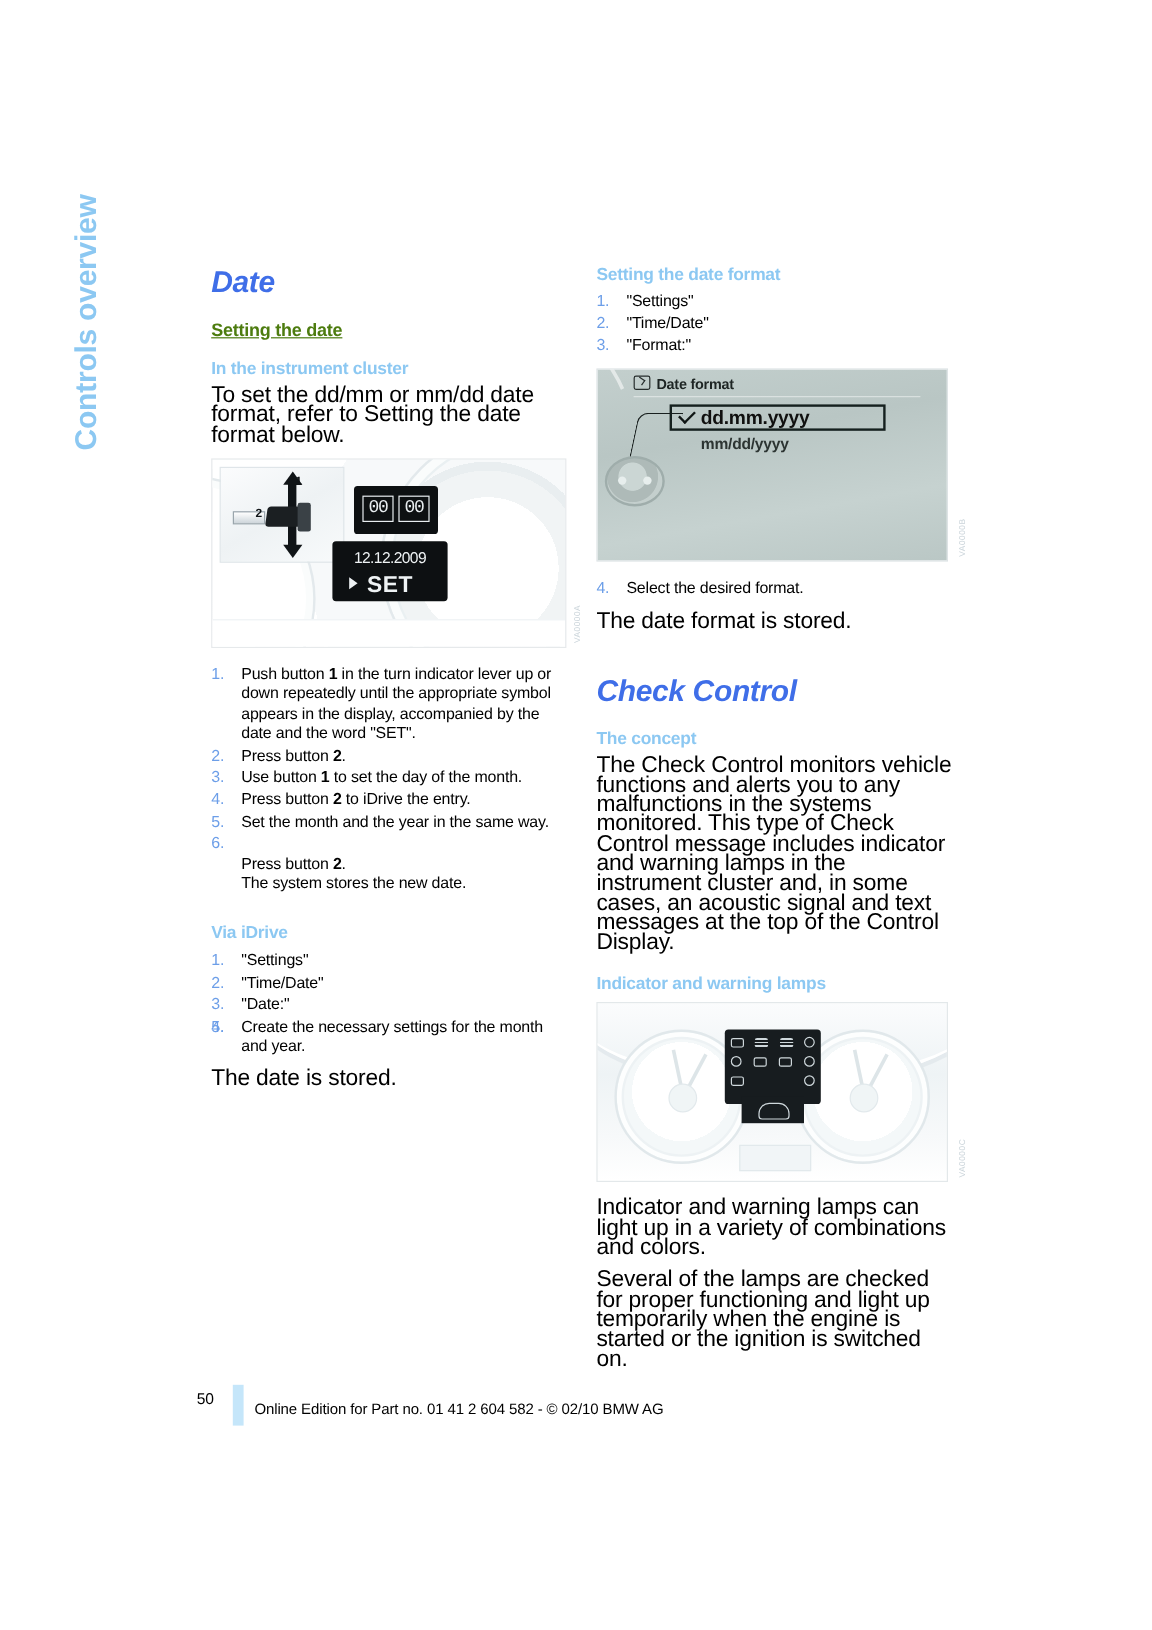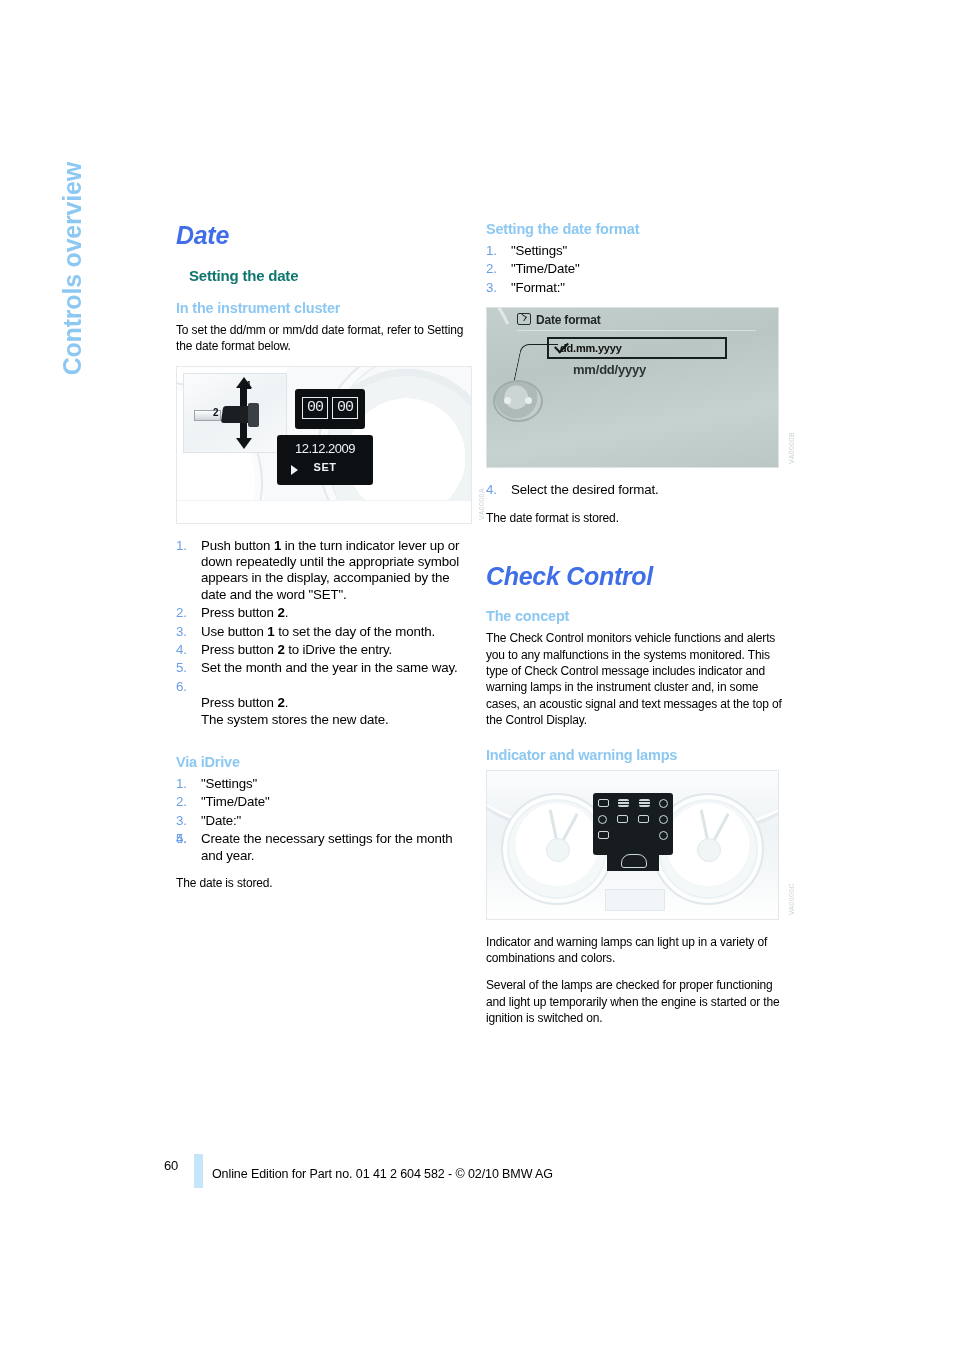--- a/index.html
+++ b/index.html
@@ -42,52 +42,53 @@
     line-height: 34px;
   }
 
   
   .col {
     position: absolute;
     top: 222px;
     width: 296px;
   }
   .col-left  { left: 176px; }
-  .col-right { left: 486px; }
+  .col-right { left: 497px; }
 
   
   h1.h-main {
     color: #3f6ee8;
     font-size: 25px;
     font-weight: bold;
     margin: 0 0 20px 0;
     letter-spacing: -0.3px;
     line-height: 1.05;
     font-style: italic;
   }
   h2.h-sub {
-    color: #0f766e;
+    color: #4d7c0f;
     font-size: 15px;
     font-weight: bold;
-    margin: 0 0 16px 13px;
+    margin: 0 0 16px 0;
     letter-spacing: -0.2px;
     line-height: 1.1;
+    text-decoration: underline;
   }
   h3.h-minor {
     color: #8cc8f2;
     font-size: 14.5px;
     font-weight: bold;
     margin: 0 0 5px 0;
     letter-spacing: -0.2px;
     line-height: 1.1;
   }
 
   p.body-text {
     color: #000;
-    font-size: 12px;
+    font-size: 19px;
     line-height: 16.4px;
     margin: 0 0 11px 0;
     letter-spacing: -0.15px;
   }
 
   
   ol.steps {
     list-style: none;
     margin: 0 0 11px 0;
     padding: 0;
@@ -265,21 +266,21 @@
     text-align: center;
     font-size: 13px;
     letter-spacing: -0.5px;
     font-family: "Liberation Sans", sans-serif;
   }
   .lcd-set {
     position: absolute;
     left: 0; top: 26px;
     width: 100%;
     text-align: center;
-    font-size: 11px;
+    font-size: 19px;
     font-weight: bold;
     letter-spacing: 0.5px;
   }
   .lcd-caret {
     position: absolute;
     left: 14px; top: 30px;
     width: 0; height: 0;
     border-top: 5px solid transparent;
     border-bottom: 5px solid transparent;
     border-left: 7px solid #eef2f4;
@@ -335,24 +336,24 @@
     border-right: 1.5px solid #262d2c;
     transform: rotate(35deg);
   }
   .idrive-opt-sel {
     position: absolute;
     left: 60px; top: 29px;
     width: 180px; height: 22px;
     border: 2px solid #15201e;
     box-sizing: border-box;
     color: #10100f;
-    font-size: 11px;
+    font-size: 16px;
     font-weight: bold;
     line-height: 19px;
-    padding-left: 11px;
+    padding-left: 24px;
     letter-spacing: -0.2px;
   }
   .idrive-check {
     position: absolute;
     left: 6px; top: 3px;
     width: 11px; height: 6px;
     border-left: 2.5px solid #101615;
     border-bottom: 2.5px solid #101615;
     transform: rotate(-45deg);
   }
@@ -740,19 +741,19 @@
         <div class="cl-bottom-box"></div>
       </div>
       <div class="fig-code">VA0000C</div>
     </div>
 
     <p class="body-text">Indicator and warning lamps can light up in a variety of combinations and colors.</p>
     <p class="body-text">Several of the lamps are checked for proper functioning and light up temporarily when the engine is started or the ignition is switched on.</p>
   </div>
 
   <div class="footer">
-    <div class="page-num">60</div>
+    <div class="page-num">50</div>
     <div class="footer-bar"></div>
     <div class="footer-text">Online Edition for Part no. 01 41 2 604 582 - © 02/10 BMW AG</div>
   </div>
 
 
 </div>
 
 </body></html>

